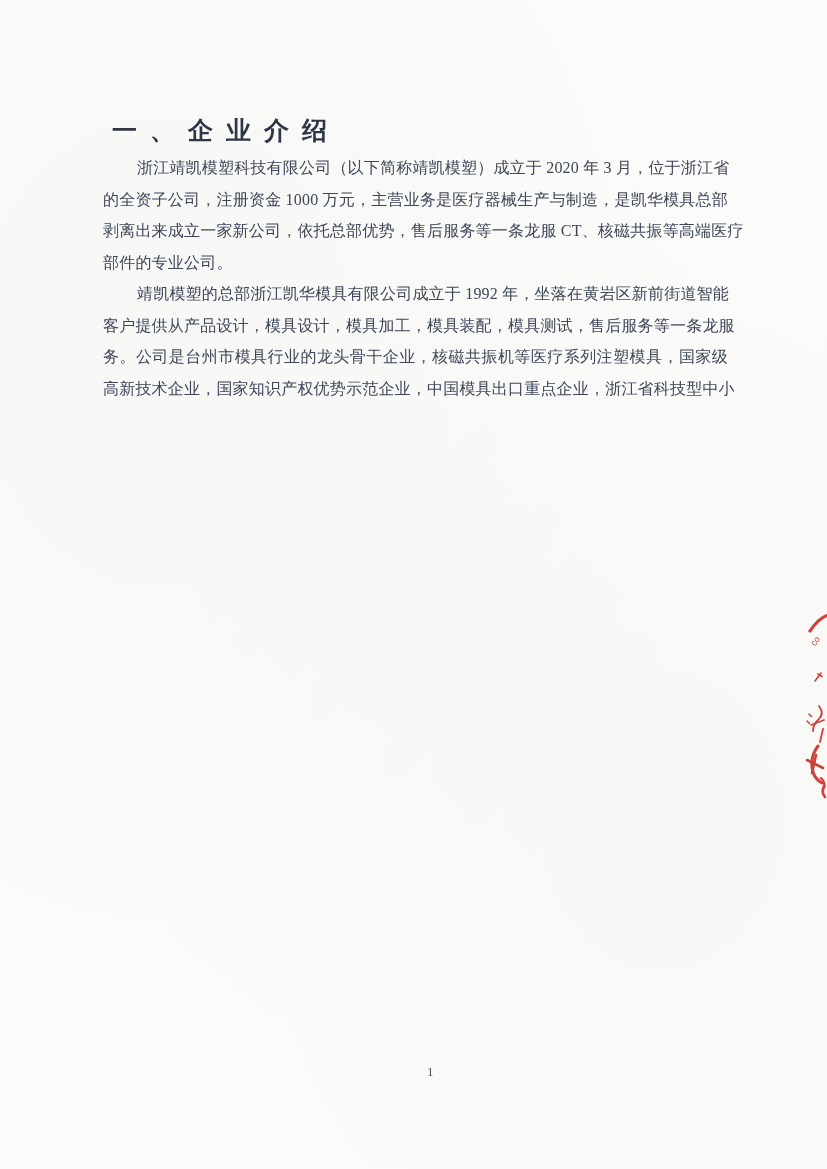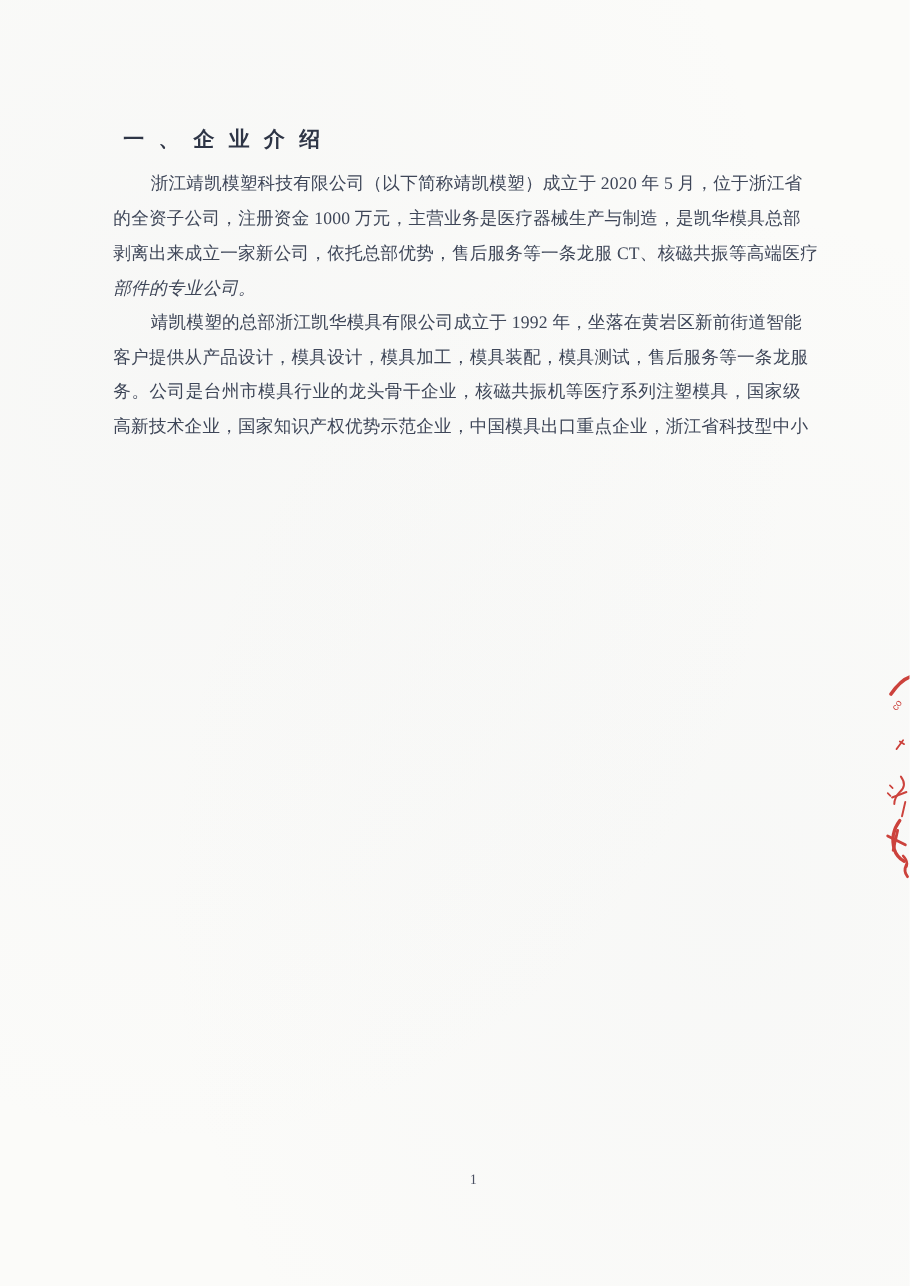--- a/index.html
+++ b/index.html
@@ -22,21 +22,21 @@
     inset: 0;
     background:
       radial-gradient(ellipse at 20% 30%, rgba(210,214,220,0.10), transparent 60%),
       radial-gradient(ellipse at 80% 70%, rgba(205,210,218,0.08), transparent 55%);
     pointer-events: none;
   }
   .heading {
     position: absolute;
     left: 112px;
     top: 114px;
-    font-size: 19px;
+    font-size: 25px;
     font-weight: bold;
     letter-spacing: 13px;
     color: #2e3546;
     white-space: nowrap;
   }
   .body-text {
     position: absolute;
     left: 103px;
     top: 152px;
     width: 625px;
@@ -47,21 +47,21 @@
   .line {
     display: block;
     line-height: 31.5px;
     text-align: justify;
     text-align-last: justify;
     text-justify: inter-character;
     letter-spacing: 0.2px;
     white-space: nowrap;
   }
   .line.first { text-indent: 34px; }
-  .line.last  { text-align-last: left; white-space: normal; font-style: italic; }
+  .line.last  { text-align-last: left; white-space: normal; }
   .page-number {
     position: absolute;
     left: 427px;
     top: 1064px;
     font-size: 13px;
     color: #4a5163;
   }
   .stamp {
     position: absolute;
     right: 0;
@@ -75,21 +75,21 @@
 </head>
 <body>
 
 <div class="page">
 
   <h1 class="heading">一、企业介绍</h1>
 
   <div class="body-text">
 
     <p class="para">
-      <span class="line first">浙江靖凯模塑科技有限公司（以下简称靖凯模塑）成立于 2020 年 5 月，位于浙江省</span>
+      <span class="line first">浙江靖凯模塑科技有限公司（以下简称靖凯模塑）成立于 2020 年 3 月，位于浙江省</span>
       <span class="line">的全资子公司，注册资金 1000 万元，主营业务是医疗器械生产与制造，是凯华模具总部</span>
       <span class="line">剥离出来成立一家新公司，依托总部优势，售后服务等一条龙服 CT、核磁共振等高端医疗</span>
       <span class="line last">部件的专业公司。</span>
     </p>
 
     <p class="para">
       <span class="line first">靖凯模塑的总部浙江凯华模具有限公司成立于 1992 年，坐落在黄岩区新前街道智能</span>
       <span class="line">客户提供从产品设计，模具设计，模具加工，模具装配，模具测试，售后服务等一条龙服</span>
       <span class="line">务。公司是台州市模具行业的龙头骨干企业，核磁共振机等医疗系列注塑模具，国家级</span>
       <span class="line">高新技术企业，国家知识产权优势示范企业，中国模具出口重点企业，浙江省科技型中小</span>

